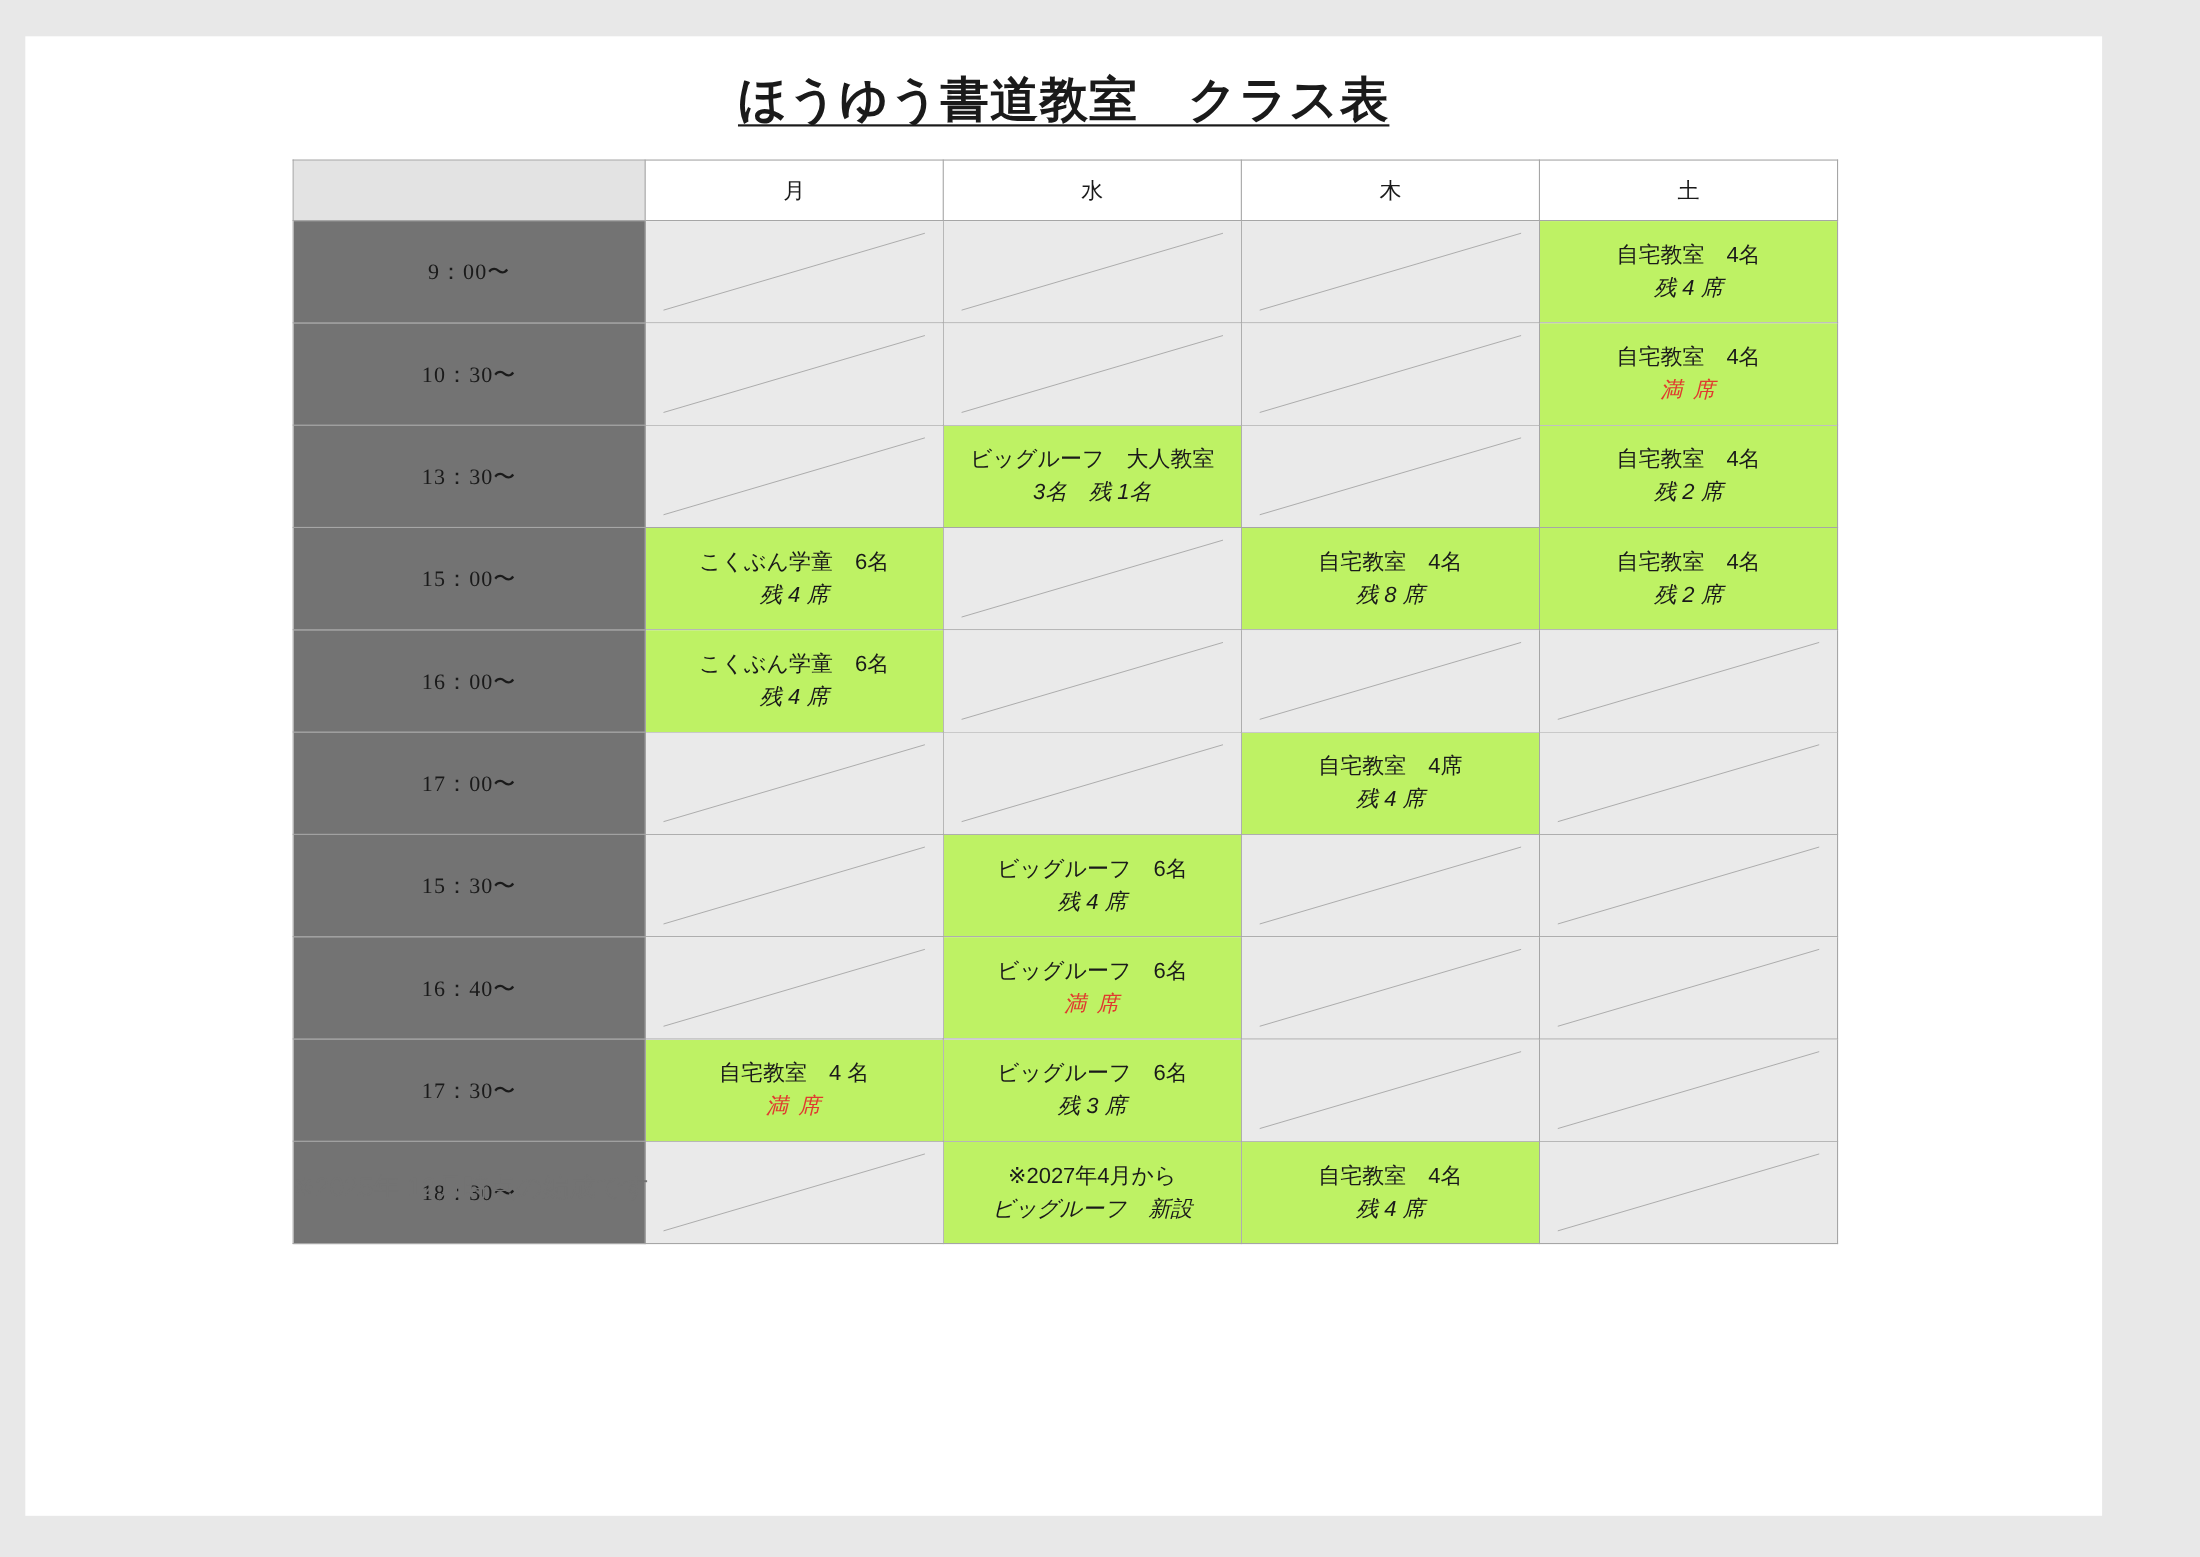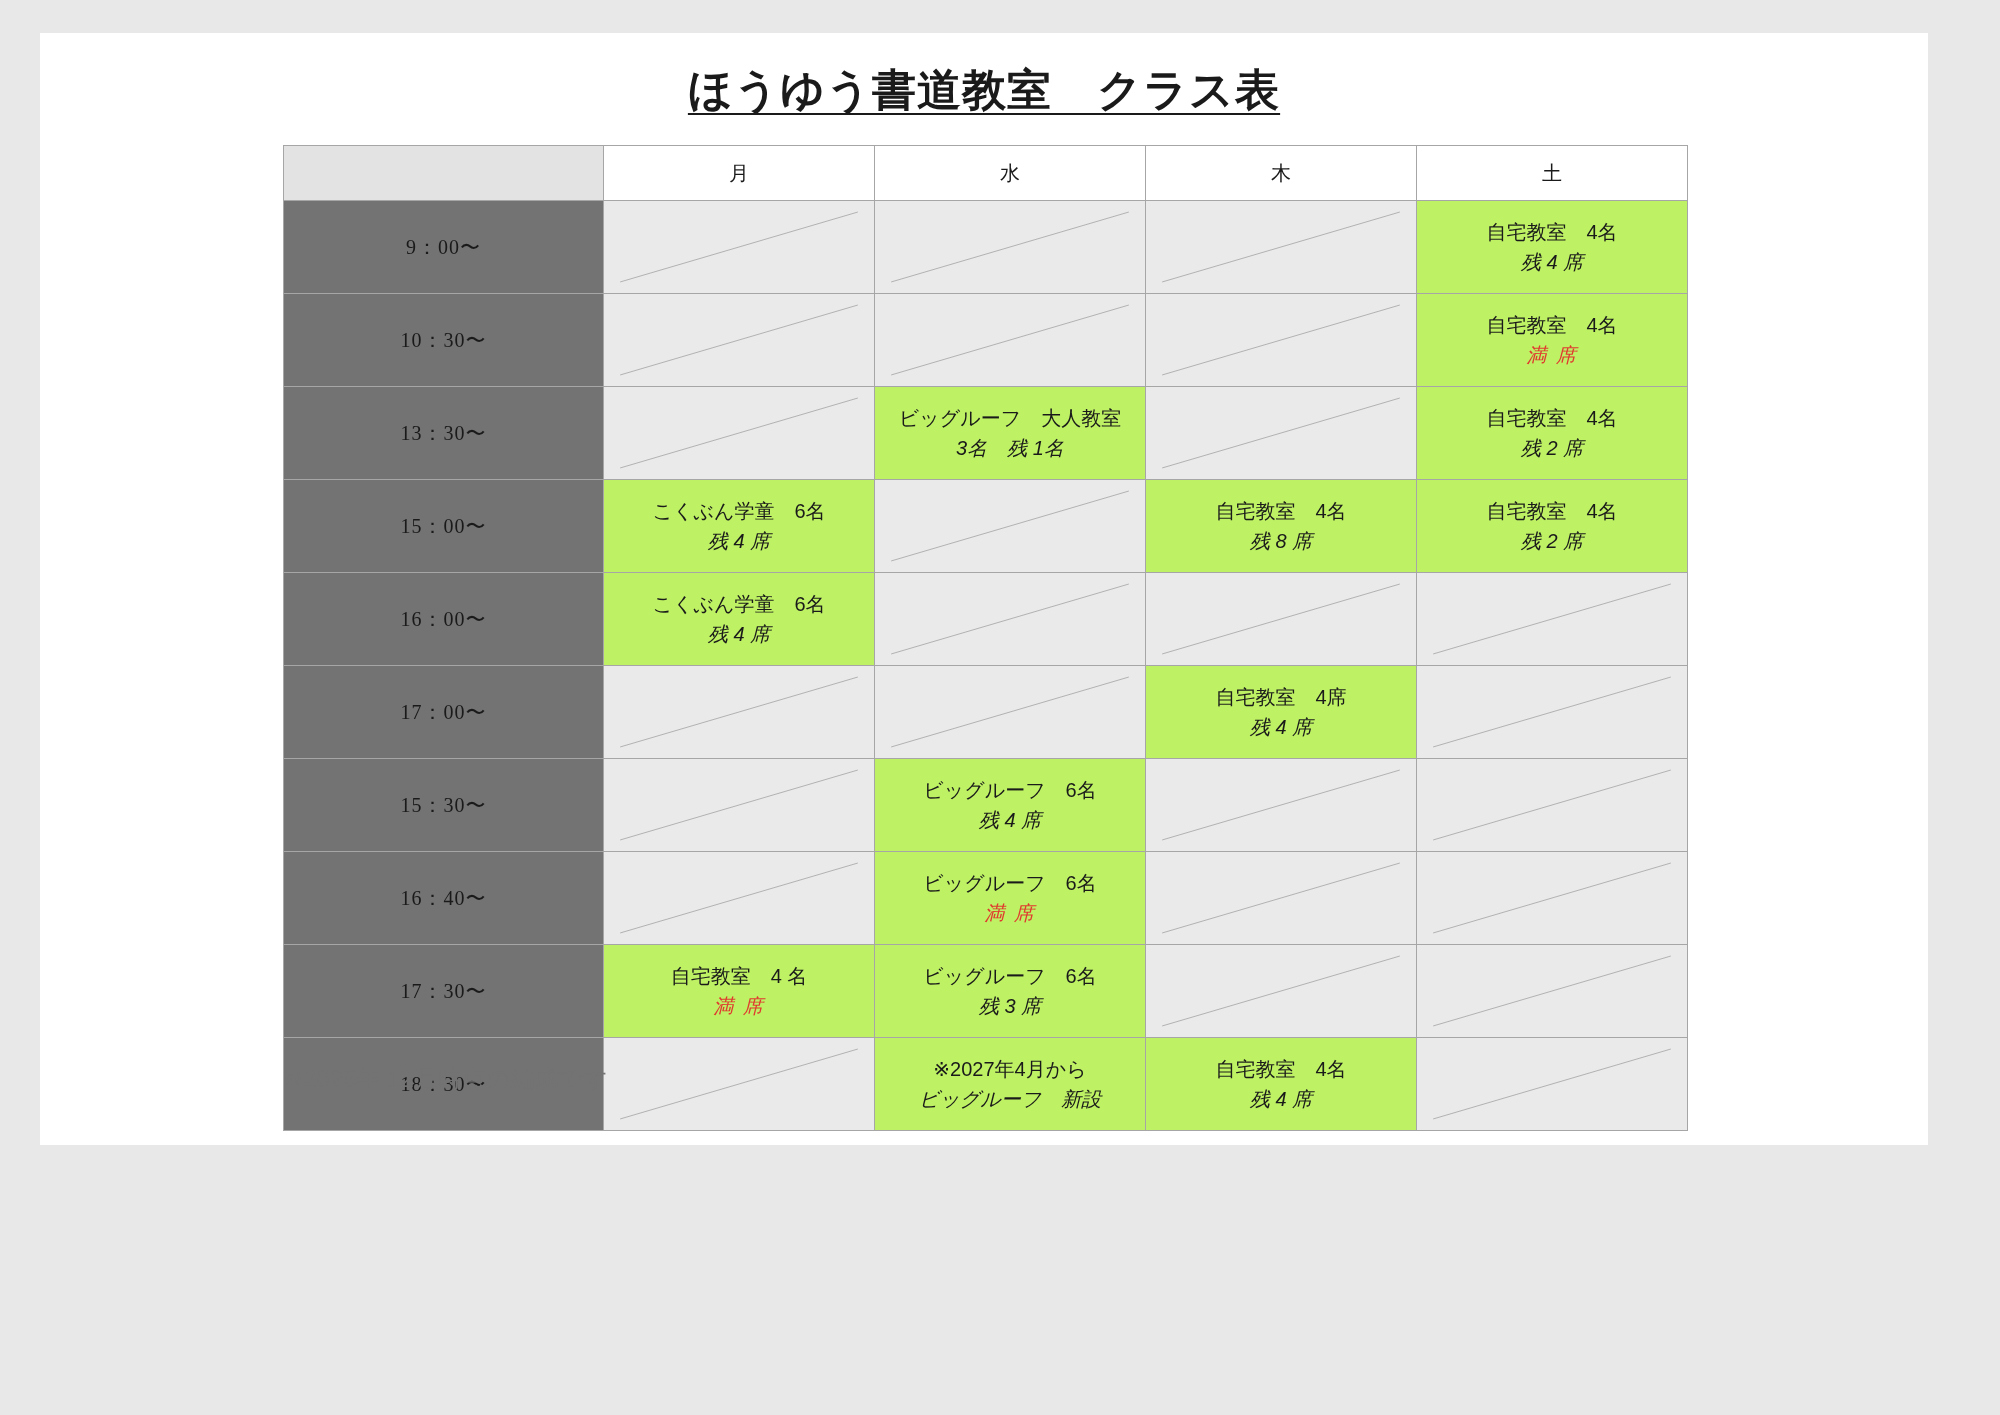--- a/index.html
+++ b/index.html
@@ -8,24 +8,24 @@
   }
   body {
     width: 2000px;
     height: 1415px;
     background: #e8e8e8;
     font-family: "Liberation Sans", "DejaVu Sans", sans-serif;
     overflow: hidden;
   }
   #page {
     position: absolute;
-    left: 40px;
+    left: 23px;
     top: 33px;
     width: 1888px;
-    height: 1112px;
+    height: 1345px;
     background: #ffffff;
   }
   #doc-title {
     text-align: center;
     font-size: 44px;
     font-weight: bold;
     color: #1a1a1a;
     letter-spacing: 1px;
     margin-top: 28px;
     text-decoration: underline;

